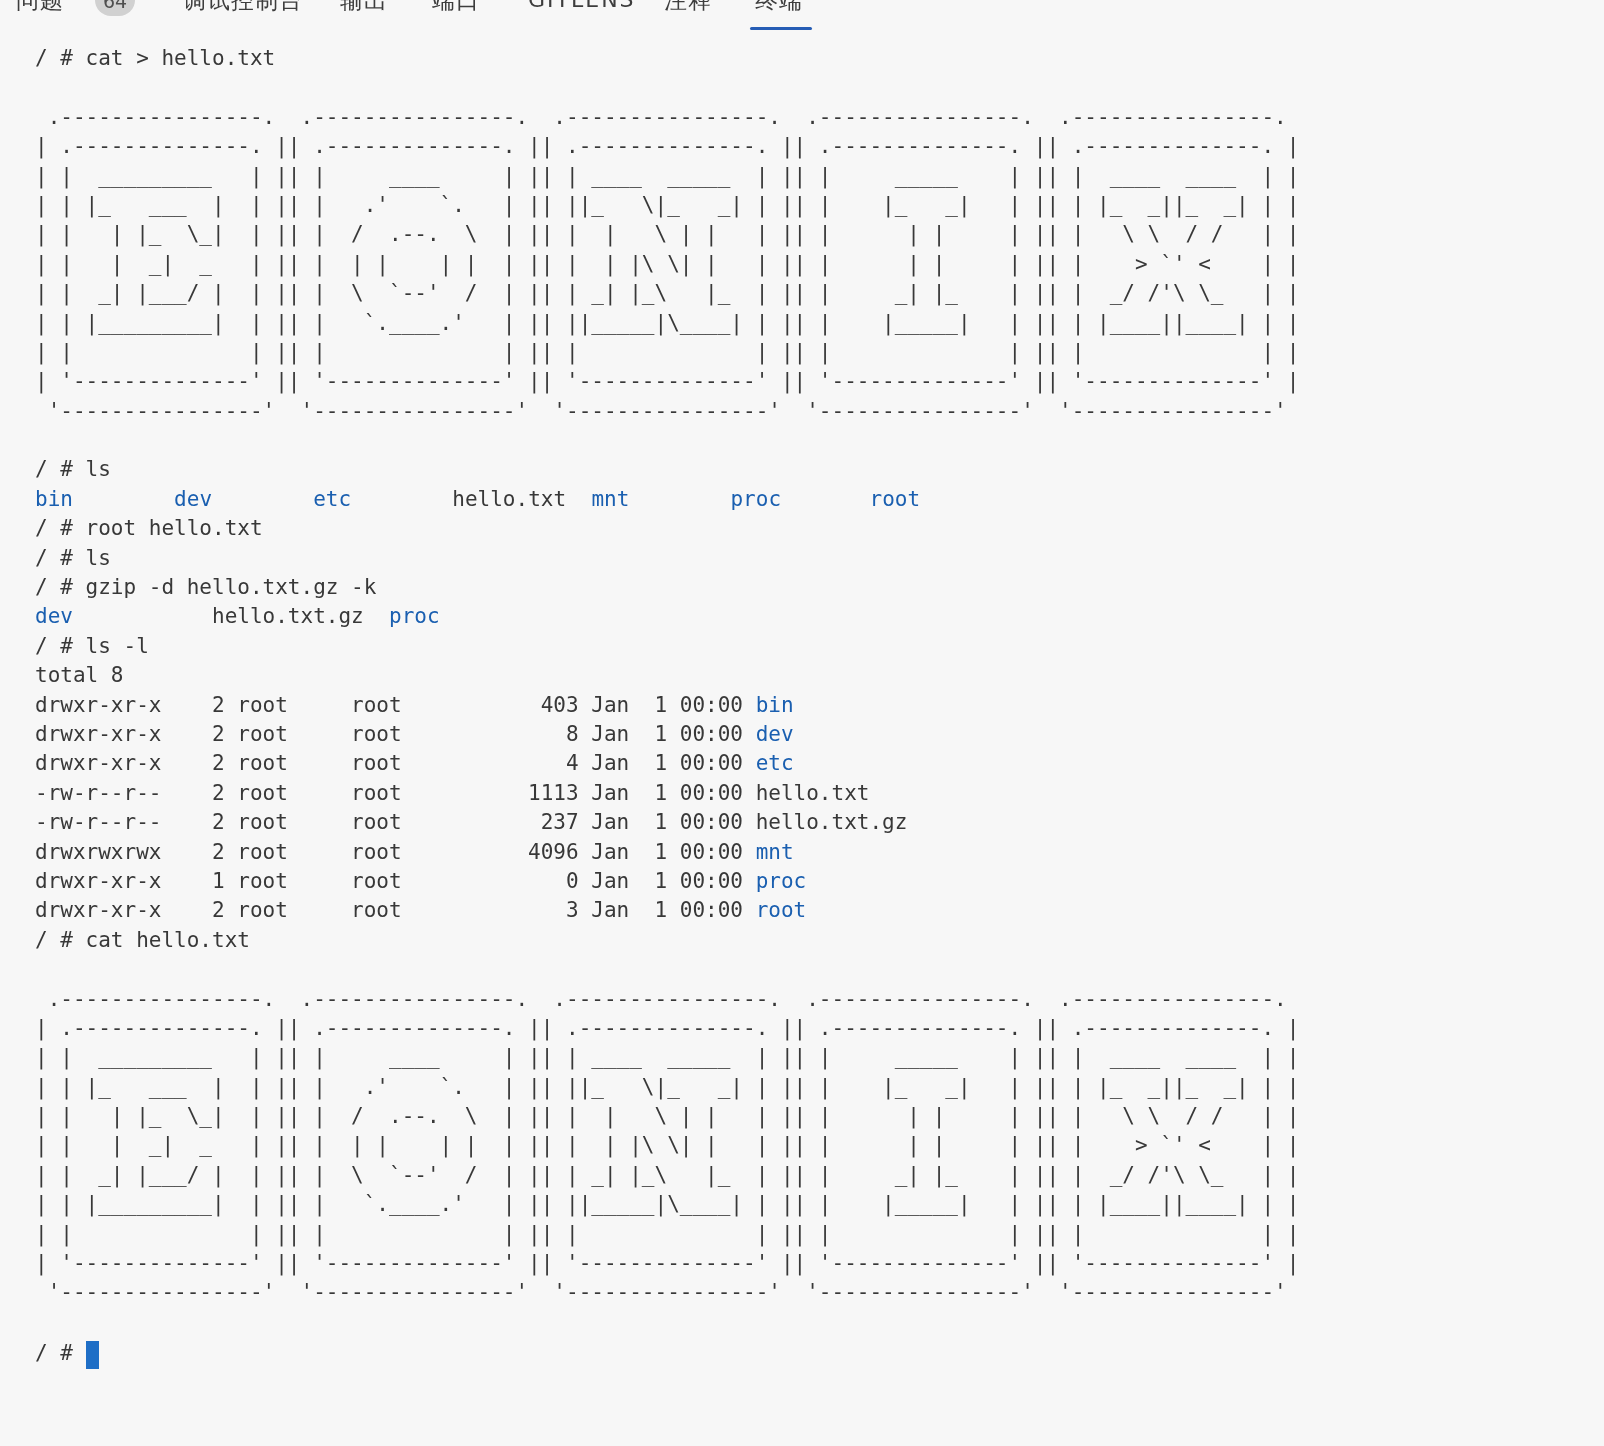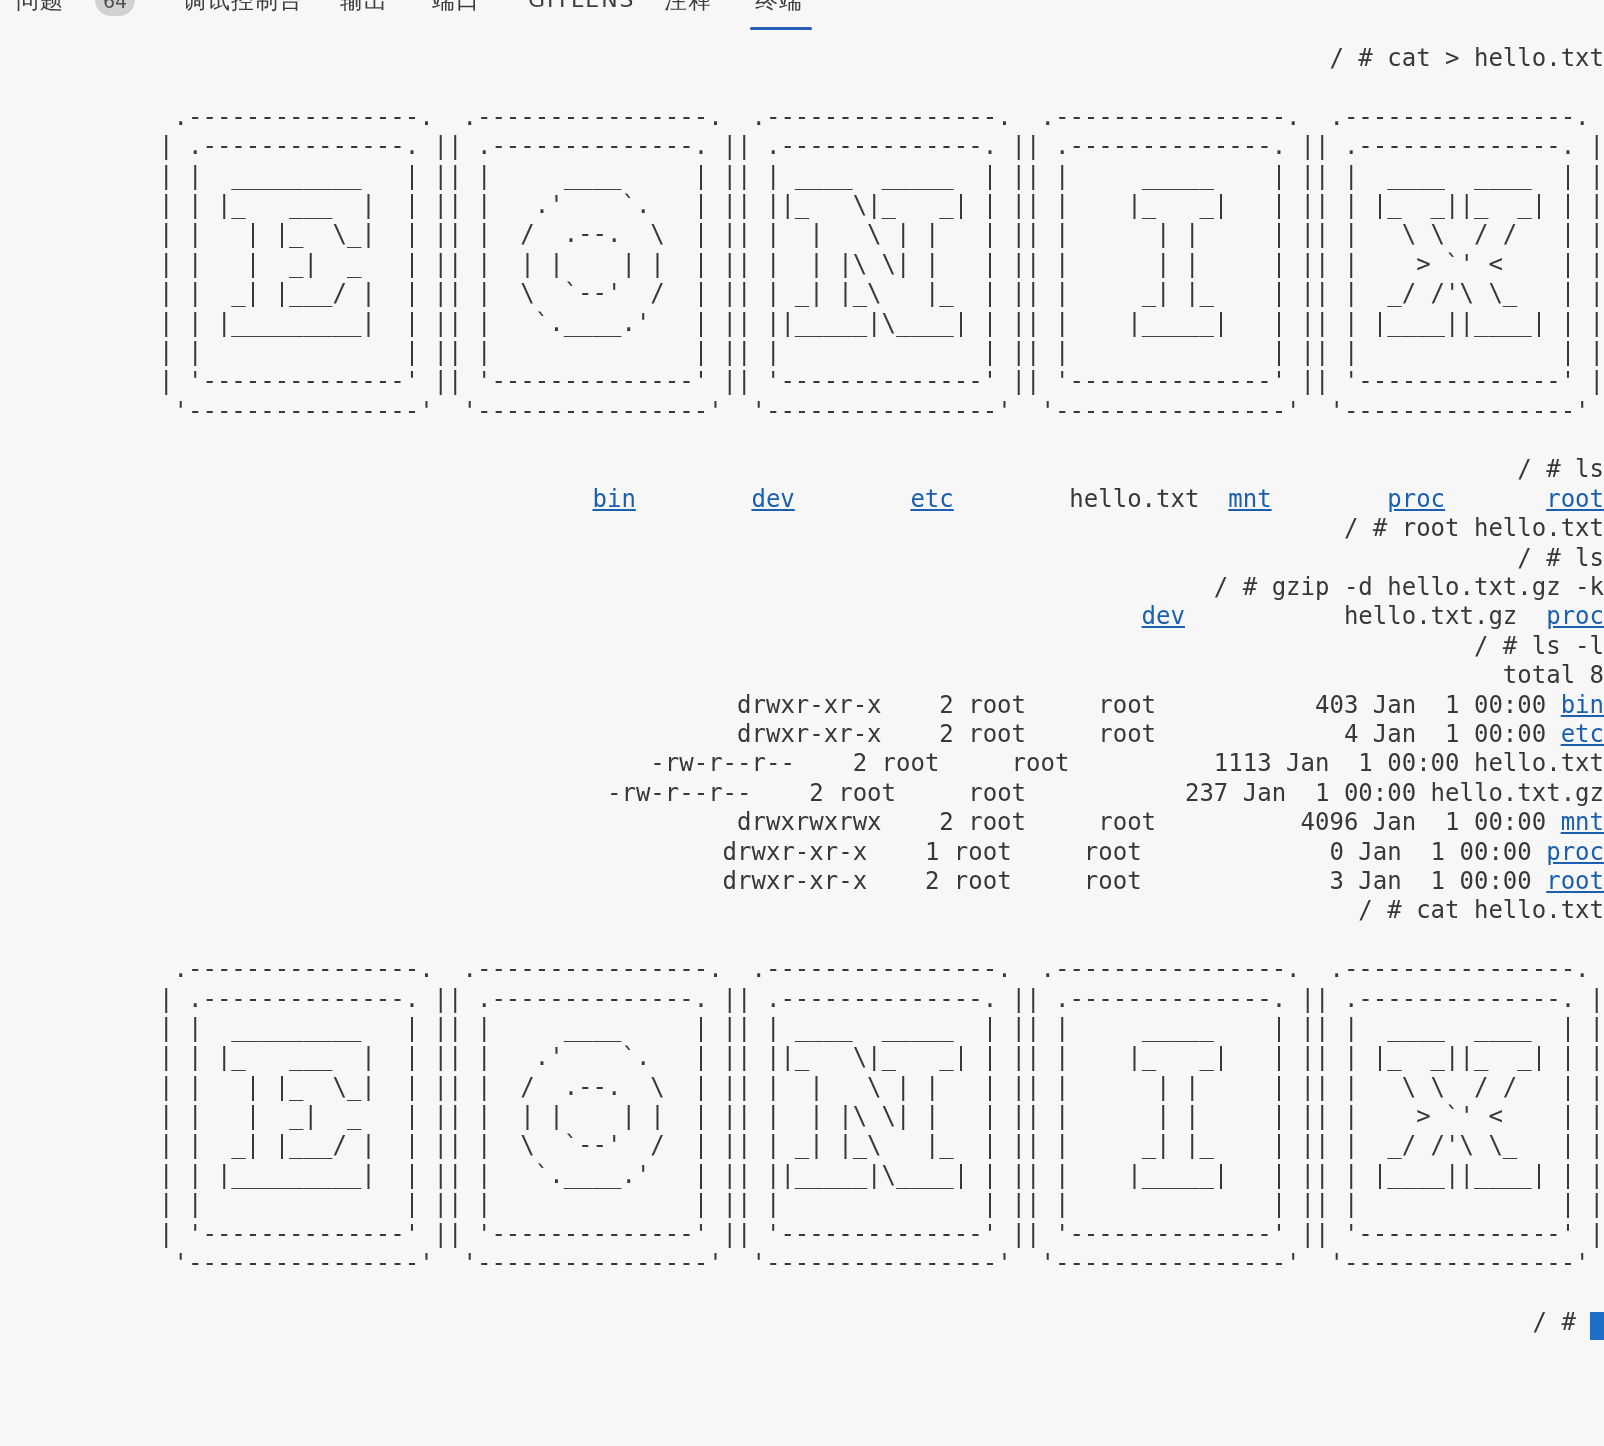--- a/index.html
+++ b/index.html
@@ -53,30 +53,29 @@
     border-radius:2px;
   }
 
   
   .terminal{
     padding:12px 0 0 35px;
     cursor:text;
   }
   .term-pre{
     font-family:"DejaVu Sans Mono", monospace;
-    font-size:24px;
+    font-size:21px;
     line-height:var(--lh);
     color:var(--fg);
-    text-align:right;
   }
   .tline{
     height:var(--lh);
     white-space:pre;
   }
-  .dir{color:var(--dir);text-decoration:underline;}
+  .dir{color:var(--dir);}
   .cursor{
     display:inline-block;
     width:13.6px;
     height:28px;
     background:var(--cursor);
     vertical-align:text-bottom;
     transform:translateY(4px);
   }
 </style>
 </head>
@@ -112,20 +111,21 @@
       <div class="tline"></div>
       <div class="tline"><span>/ # ls</span></div>
       <div class="tline"><span class="dir">bin</span><span>        </span><span class="dir">dev</span><span>        </span><span class="dir">etc</span><span>        </span><span>hello.txt</span><span>  </span><span class="dir">mnt</span><span>        </span><span class="dir">proc</span><span>       </span><span class="dir">root</span></div>
       <div class="tline"><span>/ # root hello.txt</span></div>
       <div class="tline"><span>/ # ls</span></div>
       <div class="tline"><span>/ # gzip -d hello.txt.gz -k</span></div>
       <div class="tline"><span class="dir">dev</span><span>           </span><span>hello.txt.gz</span><span>  </span><span class="dir">proc</span></div>
       <div class="tline"><span>/ # ls -l</span></div>
       <div class="tline"><span>total 8</span></div>
       <div class="tline"><span>drwxr-xr-x    2 root     root           403 Jan  1 00:00 </span><span class="dir">bin</span></div>
+      <div class="tline"><span>drwxr-xr-x    2 root     root             8 Jan  1 00:00 </span><span class="dir">dev</span></div>
       <div class="tline"><span>drwxr-xr-x    2 root     root             4 Jan  1 00:00 </span><span class="dir">etc</span></div>
       <div class="tline"><span>-rw-r--r--    2 root     root          1113 Jan  1 00:00 hello.txt</span></div>
       <div class="tline"><span>-rw-r--r--    2 root     root           237 Jan  1 00:00 hello.txt.gz</span></div>
       <div class="tline"><span>drwxrwxrwx    2 root     root          4096 Jan  1 00:00 </span><span class="dir">mnt</span></div>
       <div class="tline"><span>drwxr-xr-x    1 root     root             0 Jan  1 00:00 </span><span class="dir">proc</span></div>
       <div class="tline"><span>drwxr-xr-x    2 root     root             3 Jan  1 00:00 </span><span class="dir">root</span></div>
       <div class="tline"><span>/ # cat hello.txt</span></div>
       <div class="tline"></div>
       <div class="tline"><span> .----------------.  .----------------.  .----------------.  .----------------.  .----------------. </span></div>
       <div class="tline"><span>| .--------------. || .--------------. || .--------------. || .--------------. || .--------------. |</span></div>

